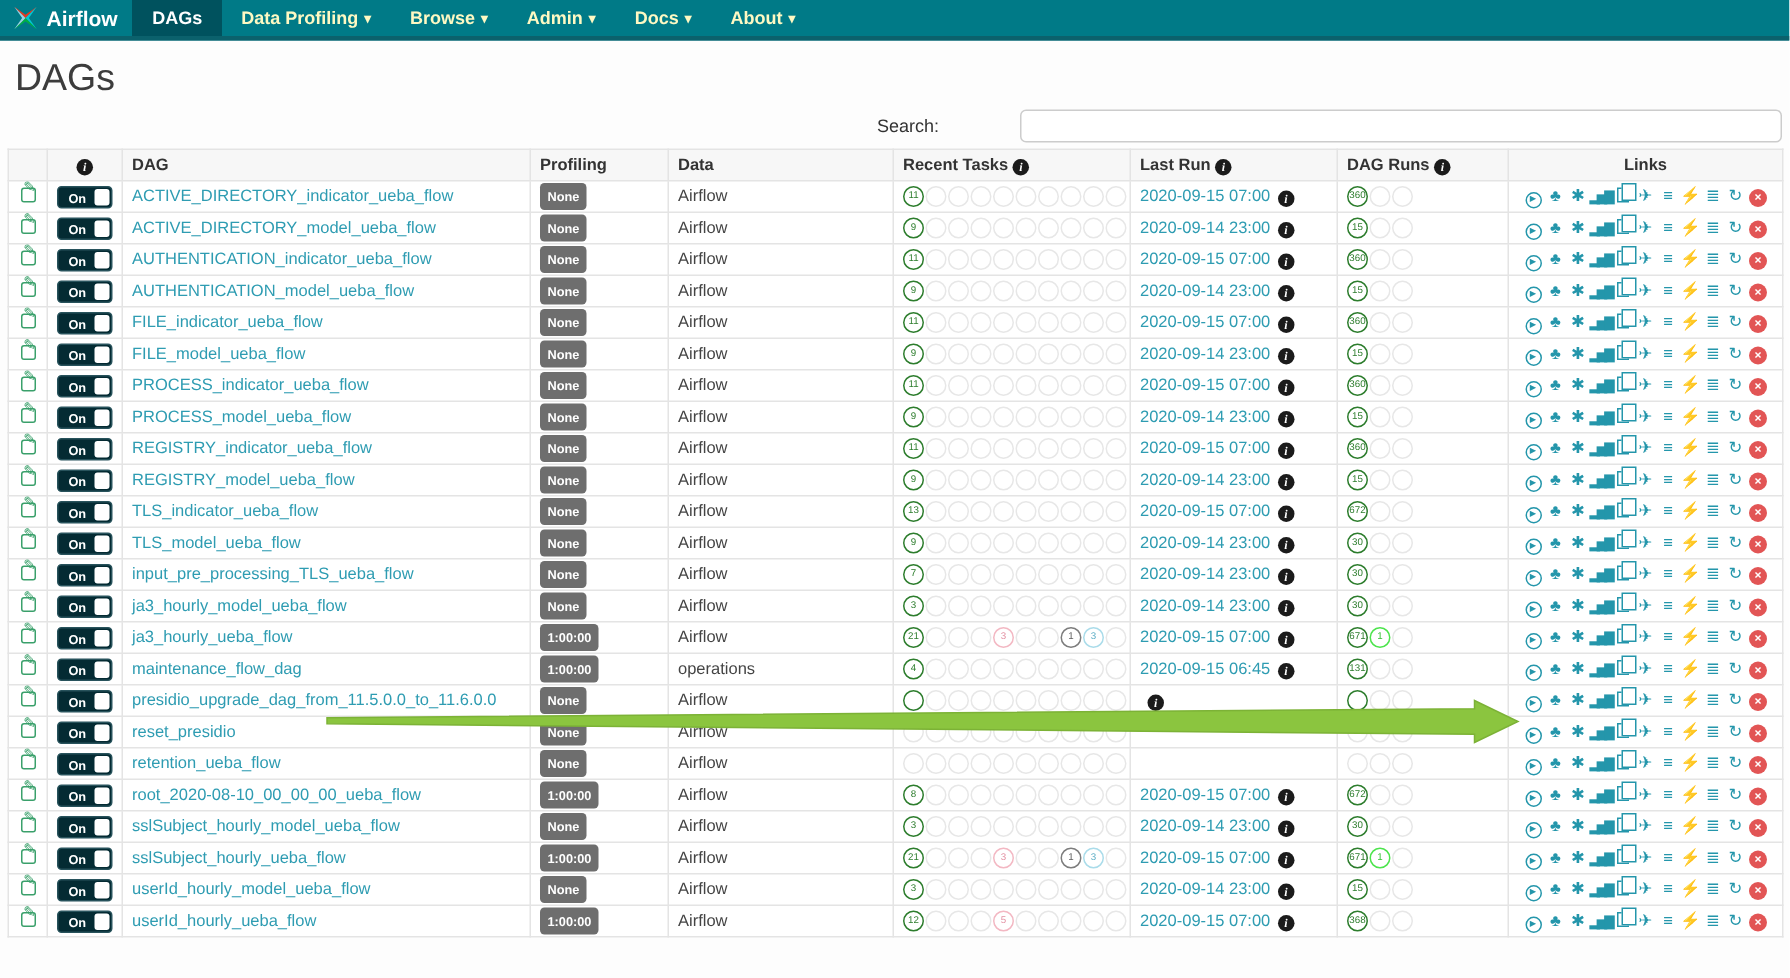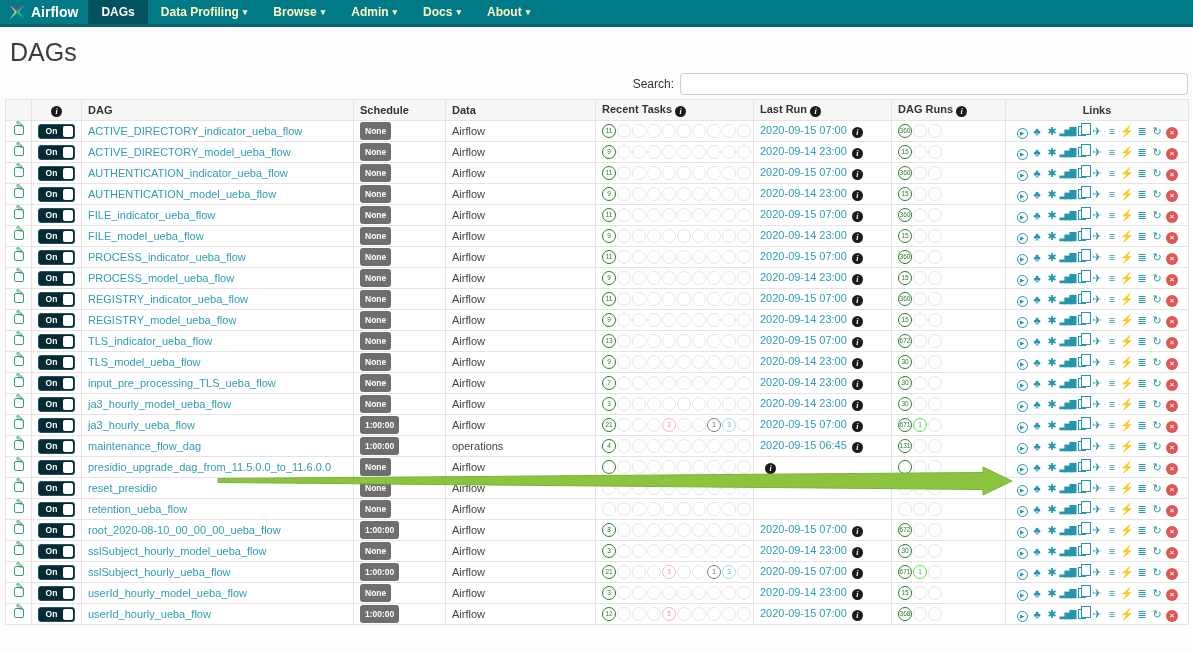--- a/index.html
+++ b/index.html
@@ -14,21 +14,21 @@
   .nav-item { display:flex; align-items:center; padding:0 13px; font-weight:bold;
     color:#fef9c3; cursor:pointer; }
   .nav-item.active { background:#00525e; color:#fff; }
   .nav-item .caret { font-size:9px; margin-left:4px; }
   .nav-clock { margin-left:auto; display:flex; align-items:center; padding-right:10px;
     color:#c2dce0; font-size:11px; }
 
   
   .page-title { font-size:25px; font-weight:normal; color:#3c3c3c; margin:11px 0 0 10px; }
   .search-row { display:flex; justify-content:flex-end; align-items:center;
-    margin:6px 5px 4px 0; }
+    margin:6px 5px 4px 0;gap:48px; }
   .search-row label { font-size:12px; color:#333; margin-right:6px; }
   .search-input { width:508px; height:22px; border:1px solid #ccc; border-radius:4px;
     padding:0 6px; font-size:12px; }
 
   
   table.dags { border-collapse:collapse; table-layout:fixed; width:1183px; margin:0 5px;
     font-size:11px; background:#fff; }
   th, td { border:1px solid #e4e4e4; padding:0 6px; height:21px; overflow:hidden;
     white-space:nowrap; vertical-align:middle; text-align:left; }
   th { background:#f7f7f7; color:#333; font-size:11px; }
@@ -40,21 +40,21 @@
   .owner { color:#444; }
 
   .badge { display:inline-block; background:#6e6e6e; color:#fff; font-size:8.5px;
     font-weight:bold; padding:5px 5px; border-radius:3px; line-height:1; }
 
   .info-badge { display:inline-block; width:11px; height:11px; border-radius:50%;
     background:#1b1b1b; color:#fff; text-align:center;
     font:italic bold 8px/11px "Liberation Serif", serif; vertical-align:-1px; }
 
   
-  .toggle { display:inline-flex; align-items:center; width:37px; height:15px;
+  .toggle { display:inline-flex; align-items:flex-end; width:37px; height:15px;
     background:#042b33; border:1px solid #28535c; border-radius:3px; padding:1px;
     cursor:pointer; }
   .toggle-label { color:#fff; font-size:8.5px; font-weight:bold; flex:1; text-align:center; }
   .toggle-knob { width:10px; height:11px; background:#fff; border-radius:2px; }
 
   
   .edit-ic { display:inline-block; width:10px; height:10px; border:1.5px solid #3aa06b;
     border-radius:2px; position:relative; cursor:pointer; }
   .edit-ic::after { content:"\270E"; position:absolute; top:-7px; left:1px;
     font-size:10px; color:#3aa06b; }
@@ -161,21 +161,21 @@
         <col class="c-last">
         <col class="c-runs">
       <col class="c-links">
     </colgroup>
     <thead>
       <tr>
         <th></th>
         <th class="center">
           <span class="info-badge">i</span></th>
         <th>DAG</th>
-        <th>Schedule</th>
+        <th>Profiling</th>
         <th>Data</th>
         <th>
           <span>Recent Tasks</span>
           <span class="info-badge">i</span></th>
         <th>
           <span>Last Run</span>
           <span class="info-badge">i</span></th>
         <th>
           <span>DAG Runs</span>
           <span class="info-badge">i</span></th>

